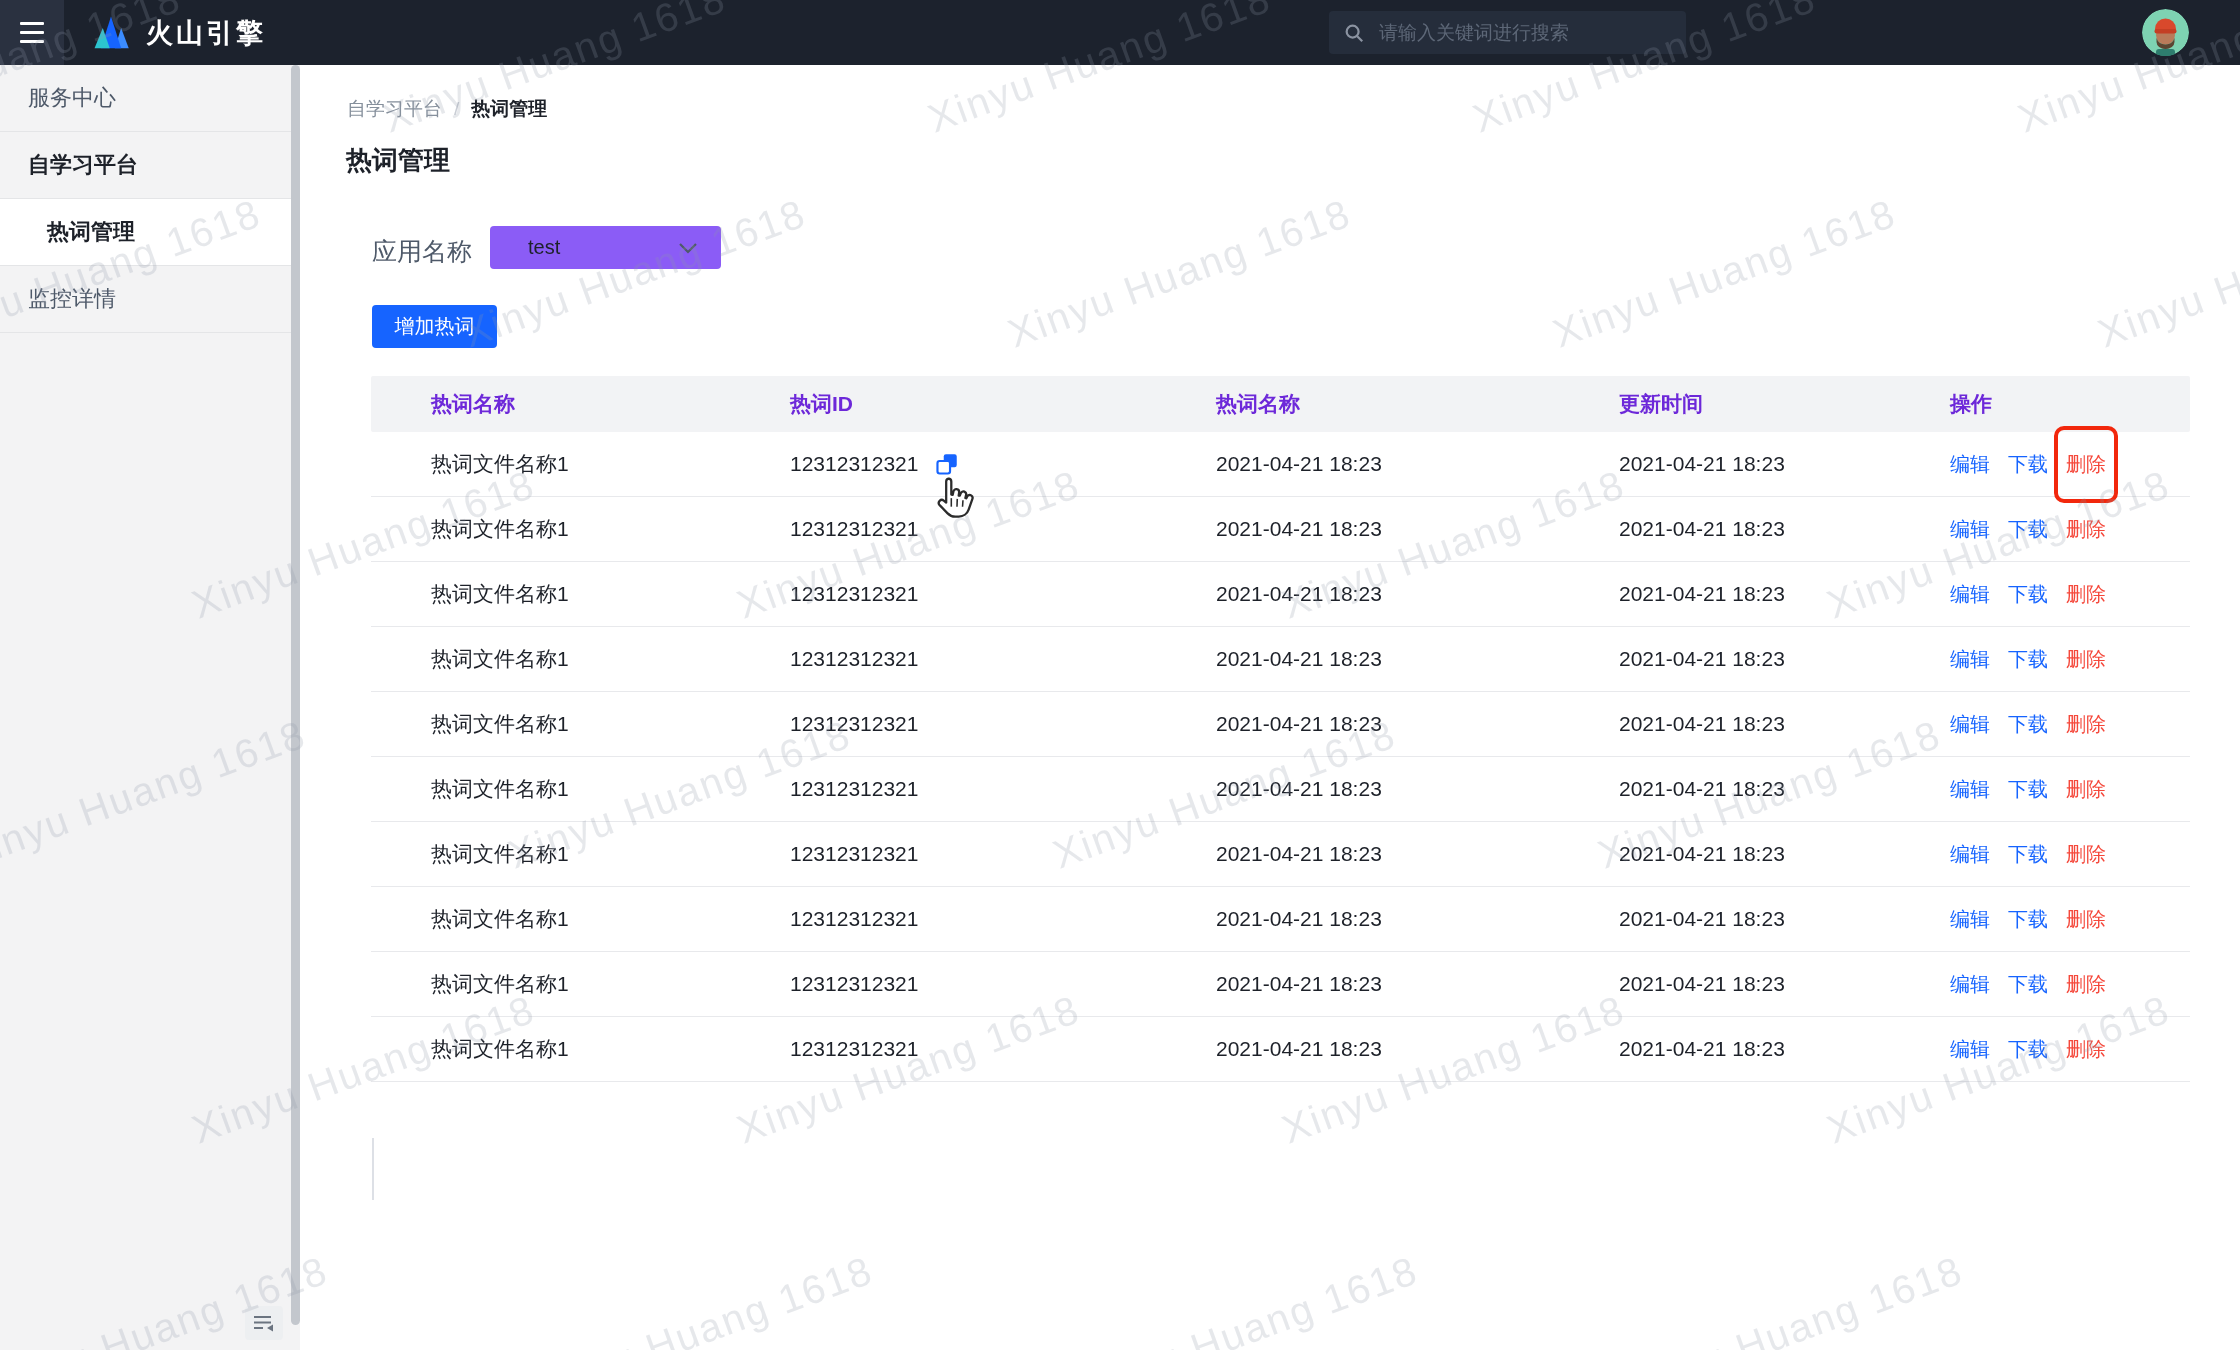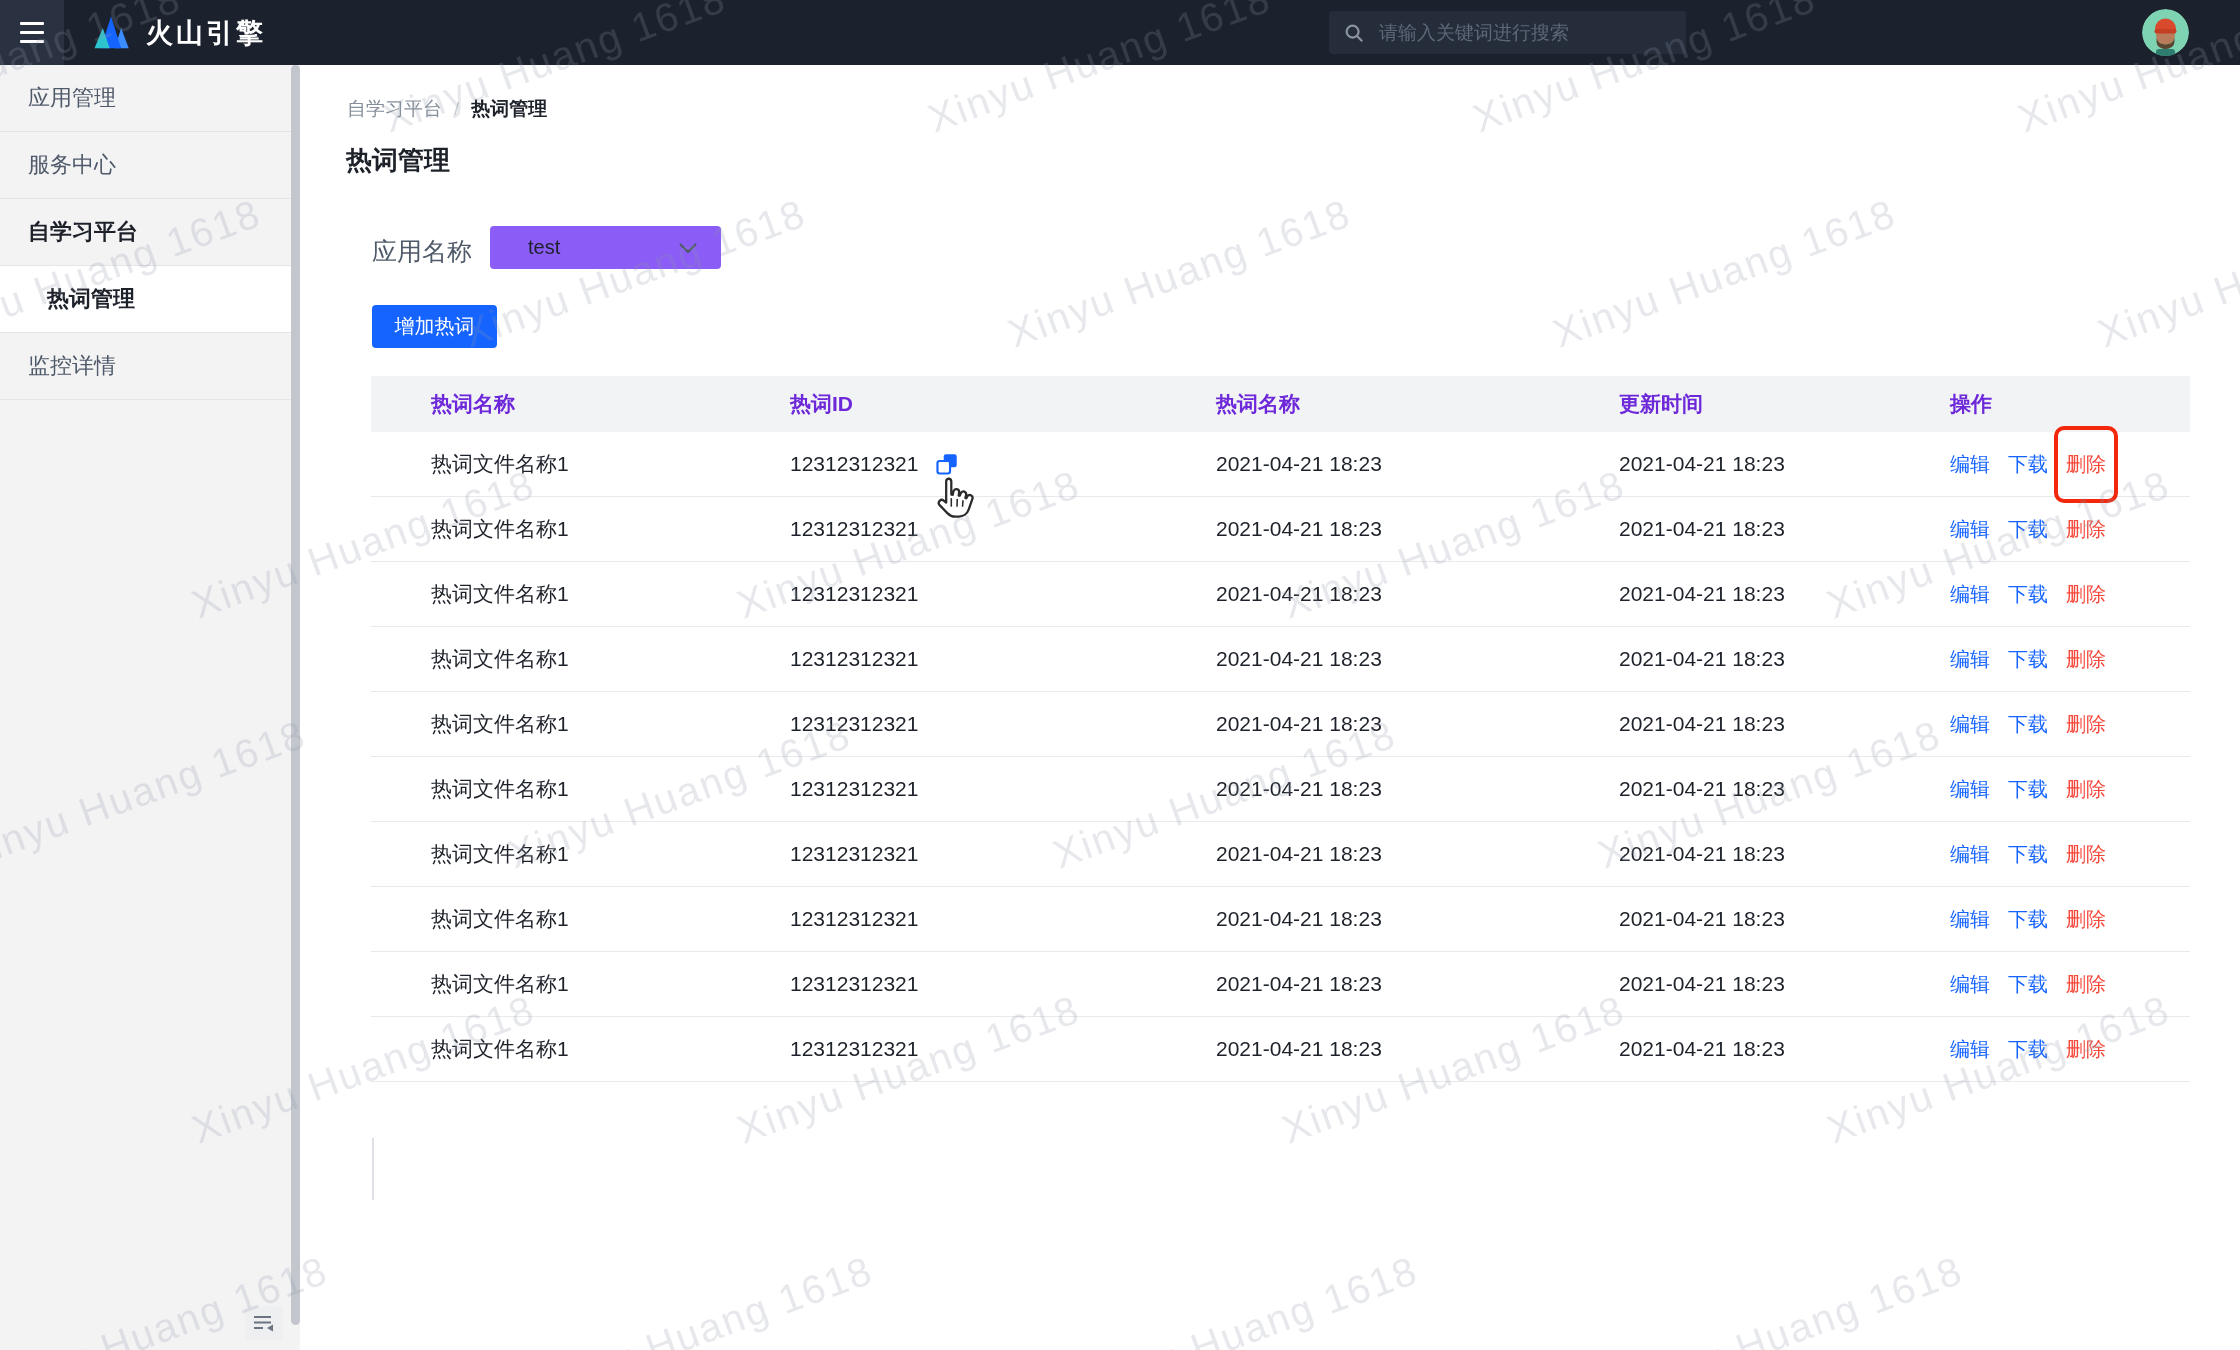--- a/index.html
+++ b/index.html
@@ -116,23 +116,20 @@
         <rect x="14" y="40" width="19" height="7" rx="3" fill="#2e7d6e"></rect>
         <circle cx="23.5" cy="26" r="9.5" fill="#b97b5a"></circle>
         <path d="M14.5 29 a9.5 9.5 0 0 0 18 0 v4 a9 7 0 0 1 -18 0 z" fill="#5c4632"></path>
         <path d="M13 20 a10.5 10.5 0 0 1 21 0 l0 2 -21 0 z" fill="#d9492c"></path>
         <rect x="12.5" y="20" width="22" height="4.5" rx="2" fill="#c43f24"></rect>
       </svg>
     </div>
   </div>
 
   <div class="sidebar">
-    <div class="side-item">
-      <span>应用管理</span>
-    </div>
     <div class="side-item">
       <span>服务中心</span>
     </div>
     <div class="side-item bold">
       <span>自学习平台</span>
     </div>
     <div class="side-item active">
       <span>热词管理</span>
     </div>
     <div class="side-item">

